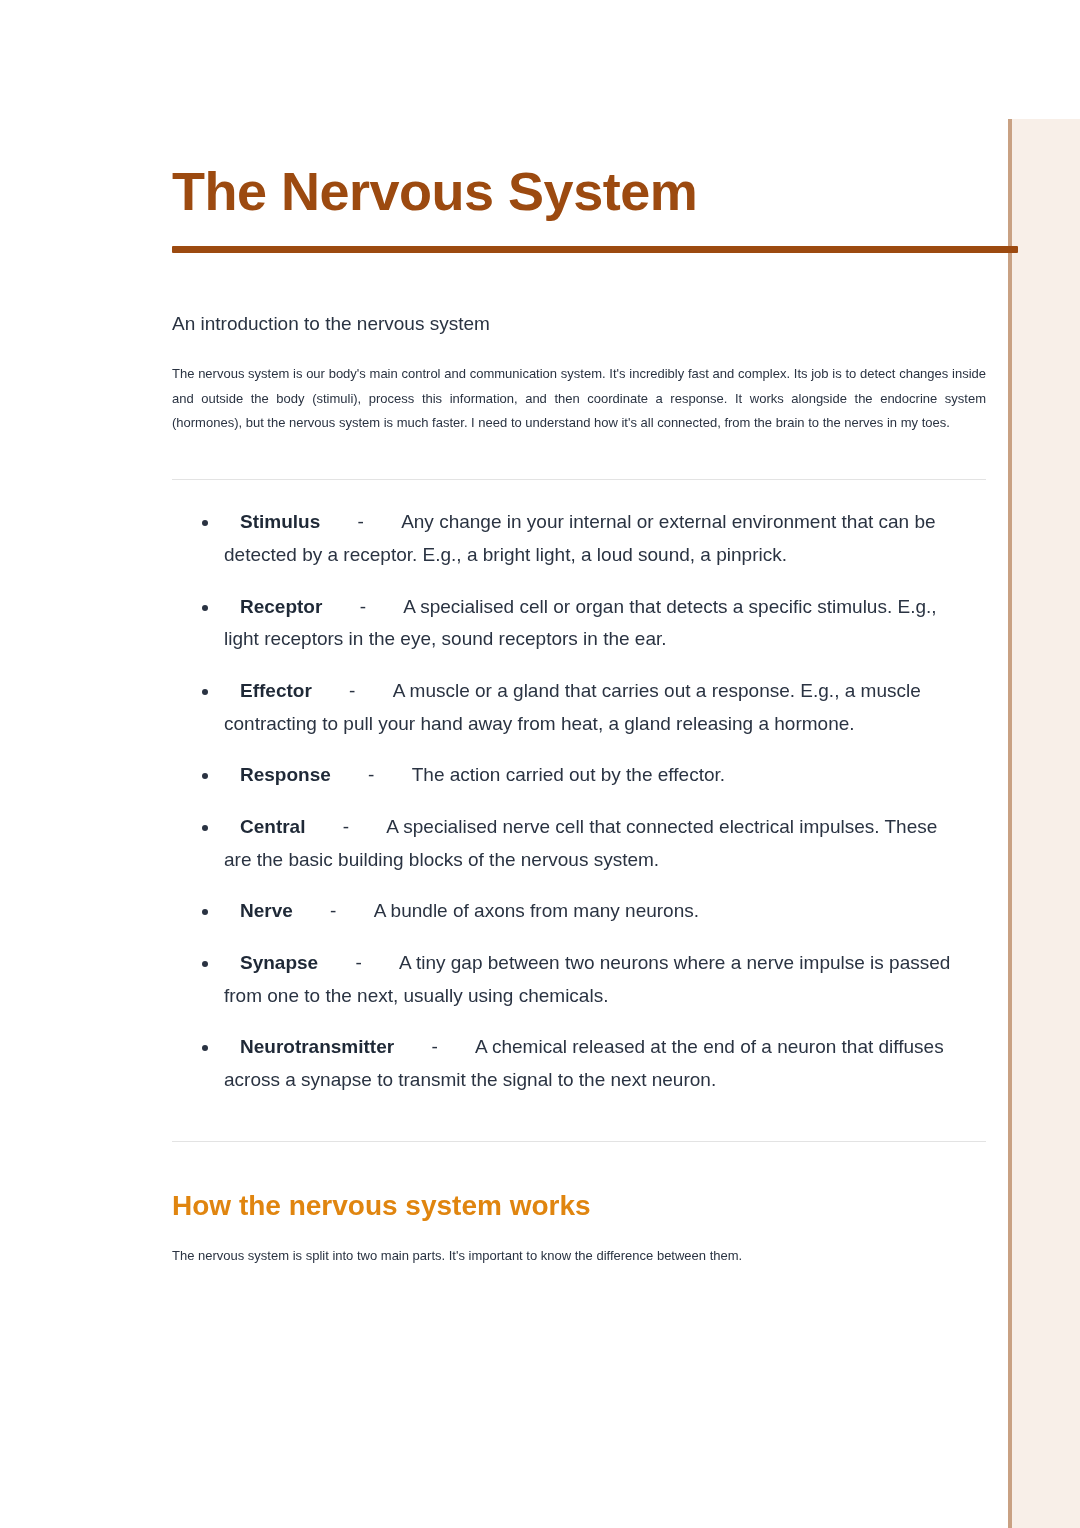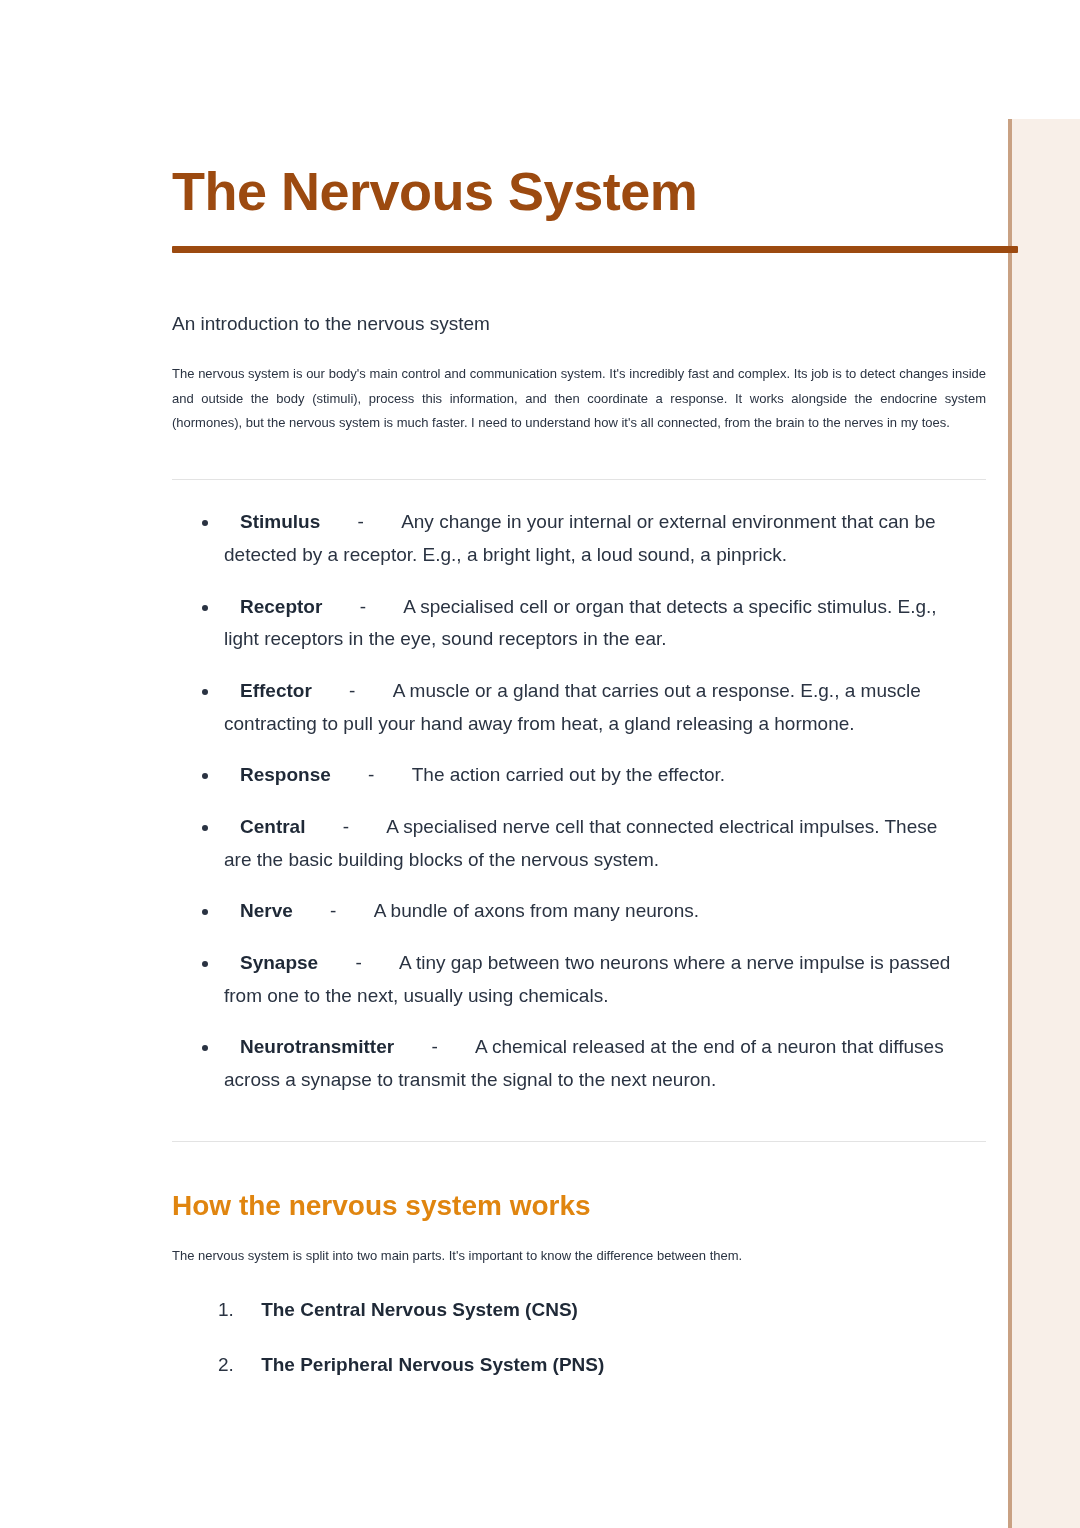--- a/index.html
+++ b/index.html
@@ -172,28 +172,18 @@
         <span class="def">A chemical released at the end of a neuron that diffuses across a synapse to transmit the signal to the next neuron.</span>
       </li>
     </ul>
 
     <hr class="thin-divider">
 
     <h2>How the nervous system works</h2>
 
     <p class="body-par justify">The nervous system is split into two main parts. It's important to know the difference between them.</p>
 
-    <ol class="numbered">
-      <li>
-        <span class="num">1.</span>
-        <span class="bold-label">The Central Nervous System (CNS)</span>
-      </li>
-      <li>
-        <span class="num">2.</span>
-        <span class="bold-label">The Peripheral Nervous System (PNS)</span>
-      </li>
-    </ol>
 
   </div>
 
   <div class="footer">(c) Knowunity 2025</div>
 
 </div>
 
 </body></html>

